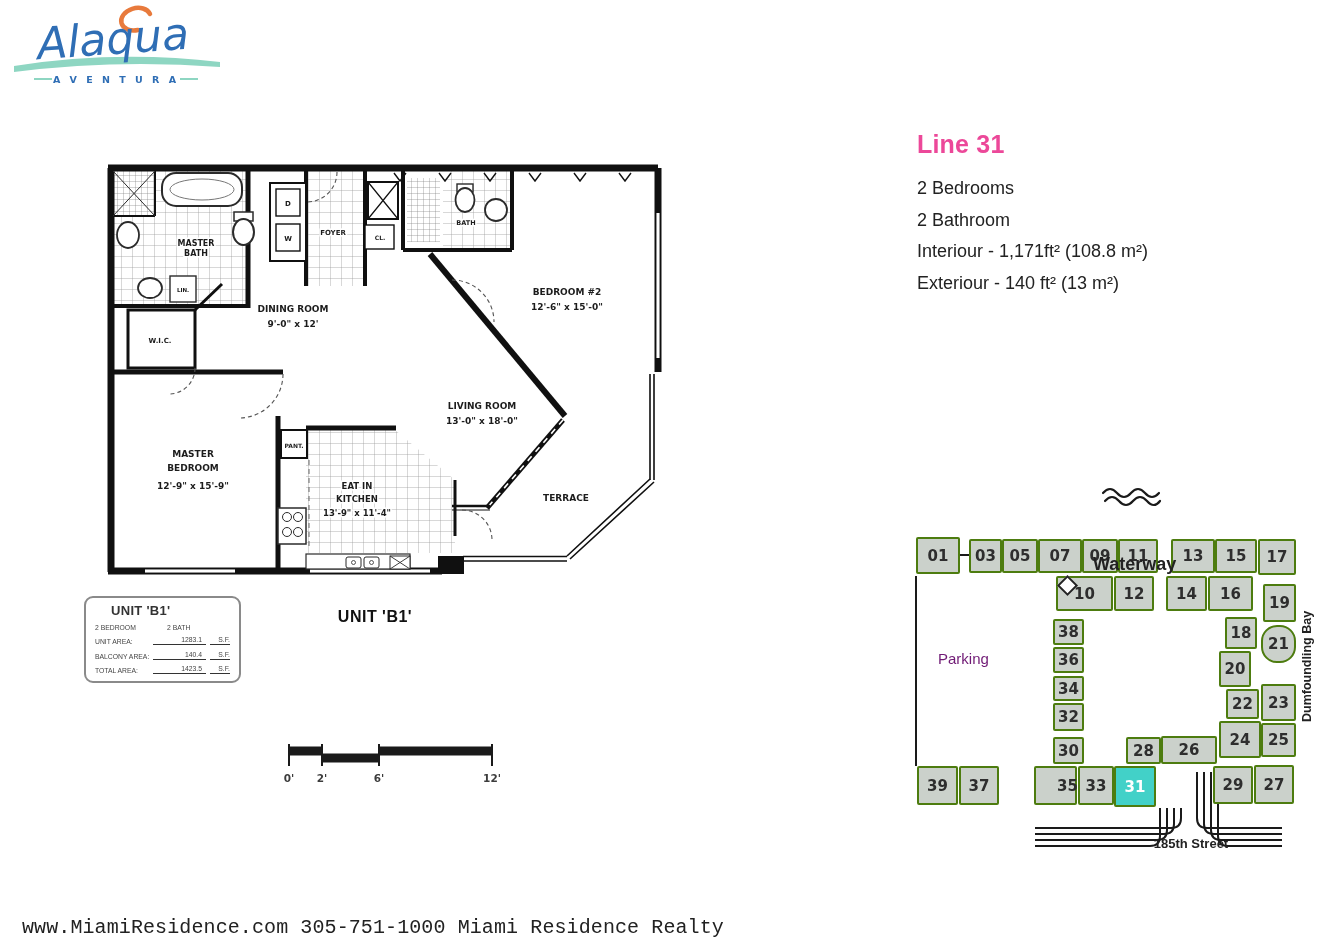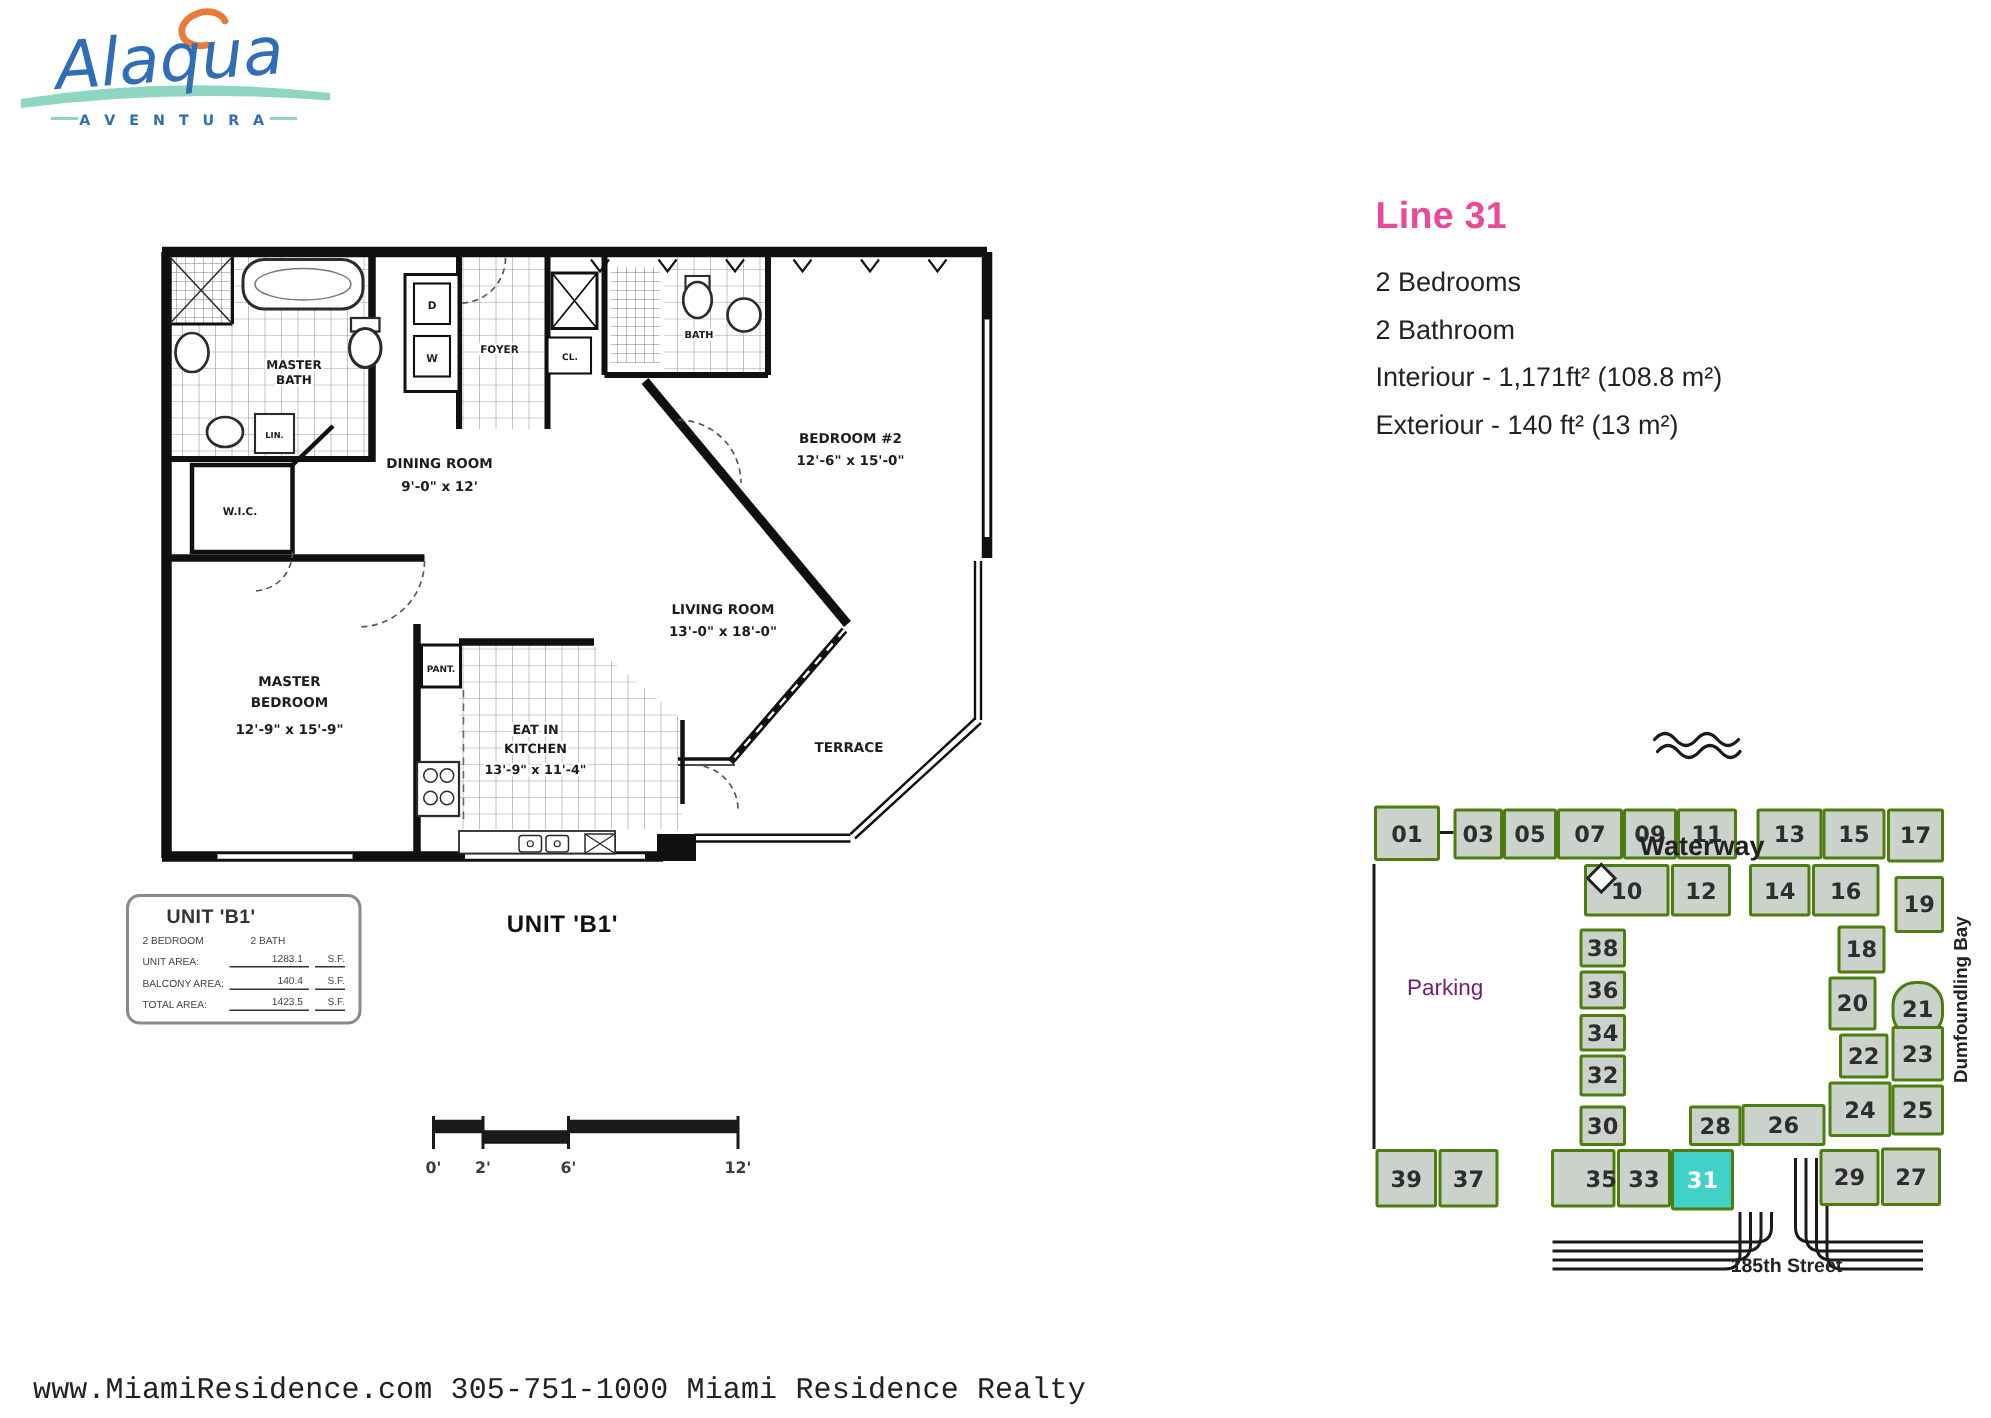--- a/index.html
+++ b/index.html
@@ -289,21 +289,21 @@
       <div class="unit" style="left: 1082px; top: 539px; width: 36px; height: 34px;">09</div>
       <div class="unit" style="left: 1118px; top: 539px; width: 40px; height: 34px;">11</div>
       <div class="unit" style="left: 1171px; top: 539px; width: 44px; height: 34px;">13</div>
       <div class="unit" style="left: 1215px; top: 539px; width: 42px; height: 34px;">15</div>
       <div class="unit" style="left: 1258px; top: 539px; width: 38px; height: 36px;">17</div>
       <div class="unit" style="left: 1056px; top: 576px; width: 57px; height: 35px;">10</div>
       <div class="unit" style="left: 1114px; top: 576px; width: 40px; height: 35px;">12</div>
       <div class="unit" style="left: 1166px; top: 576px; width: 41px; height: 35px;">14</div>
       <div class="unit" style="left: 1208px; top: 576px; width: 45px; height: 35px;">16</div>
       <div class="unit" style="left: 1263px; top: 584px; width: 33px; height: 38px;">19</div>
-      <div class="unit" style="left: 1261px; top: 654px; width: 35px; height: 38px; border-radius: 16px;">21</div>
+      <div class="unit" style="left: 1261px; top: 625px; width: 35px; height: 38px; border-radius: 16px;">21</div>
       <div class="unit" style="left: 1261px; top: 684px; width: 35px; height: 37px;">23</div>
       <div class="unit" style="left: 1261px; top: 723px; width: 35px; height: 34px;">25</div>
       <div class="unit" style="left: 1225px; top: 617px; width: 32px; height: 32px;">18</div>
       <div class="unit" style="left: 1219px; top: 651px; width: 32px; height: 36px;">20</div>
       <div class="unit" style="left: 1226px; top: 689px; width: 33px; height: 30px;">22</div>
       <div class="unit" style="left: 1219px; top: 721px; width: 42px; height: 37px;">24</div>
       <div class="unit" style="left: 1161px; top: 736px; width: 56px; height: 28px;">26</div>
       <div class="unit" style="left: 1126px; top: 737px; width: 35px; height: 27px;">28</div>
       <div class="unit" style="left: 1053px; top: 619px; width: 31px; height: 26px;">38</div>
       <div class="unit" style="left: 1053px; top: 647px; width: 31px; height: 26px;">36</div>

